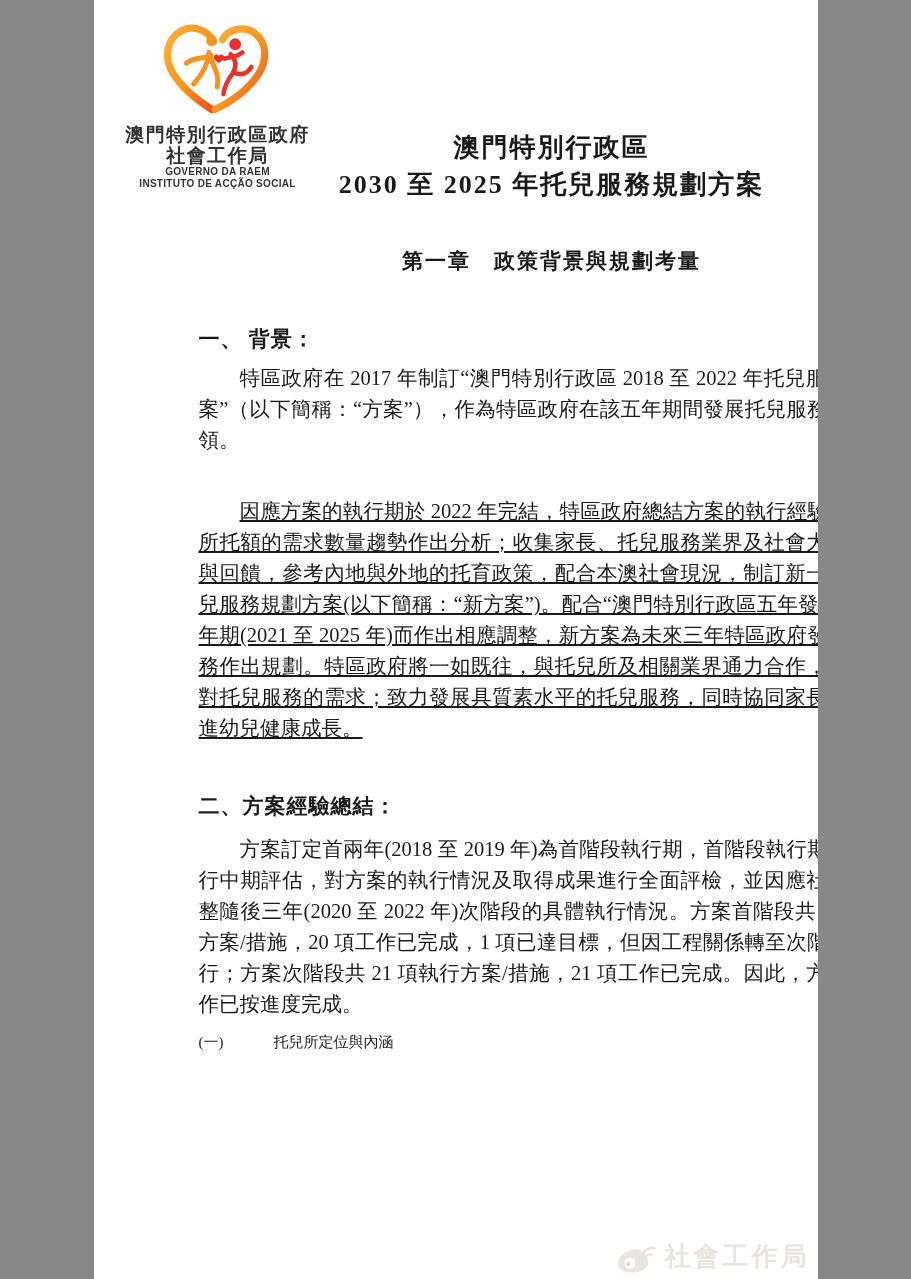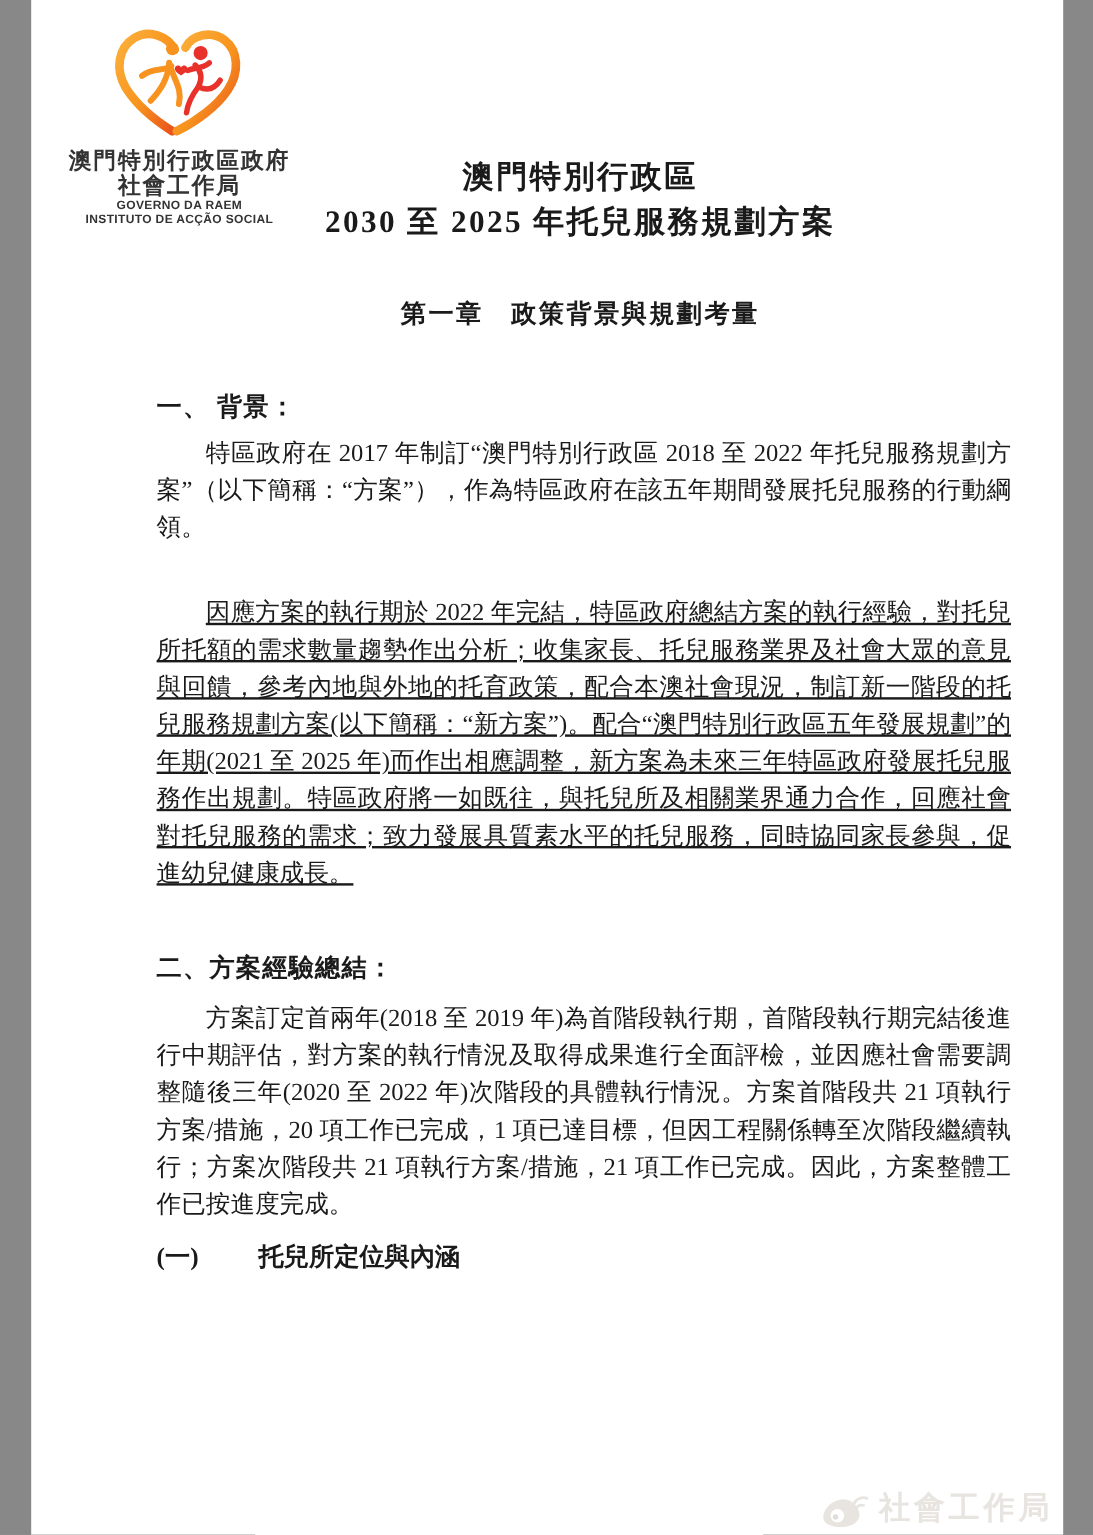--- a/index.html
+++ b/index.html
@@ -1,18 +1,18 @@
 <!DOCTYPE html>
 <html><head>
 <meta charset="utf-8">
 <style>
   html,body { margin:0; padding:0; background:#888; }
   .page {
     position:relative;
-    width:860px; height:1279px;
+    width:724px; height:1279px;
     margin:0 auto;
     background:#ffffff;
     overflow:hidden;
     font-family:"Liberation Serif","DejaVu Serif",serif;
     color:#1a1a1a;
   }
 
   
   .logo-block {
     position:absolute; top:18px; left:26px; width:196px;
@@ -43,21 +43,21 @@
     font-size:21px; font-weight:bold; letter-spacing:1px;
   }
   .para {
     position:absolute; left:105px; width:712px;
     font-size:20.5px; line-height:31px;
     text-align:justify; text-justify:inter-ideograph;
     text-indent:2em;
   }
   .sub-heading {
     position:absolute; left:105px; width:712px;
-    font-size:21px; font-weight:bold;
+    font-size:15px; font-weight:normal;
   }
   .sub-heading .sub-num { display:inline-block; margin-right:50px; }
 
   #sec1-heading { top:325px; }
   #sec1-p1 { top:363px; }
   #sec1-p2 { top:496px;text-decoration:underline; }
   #sec2-heading { top:792px;font-family:Liberation Mono, monospace; }
   #sec2-p1 { top:834px; }
   #sub1-heading { top:1033px; }
   #sub1-p1 { top:1080px; }

